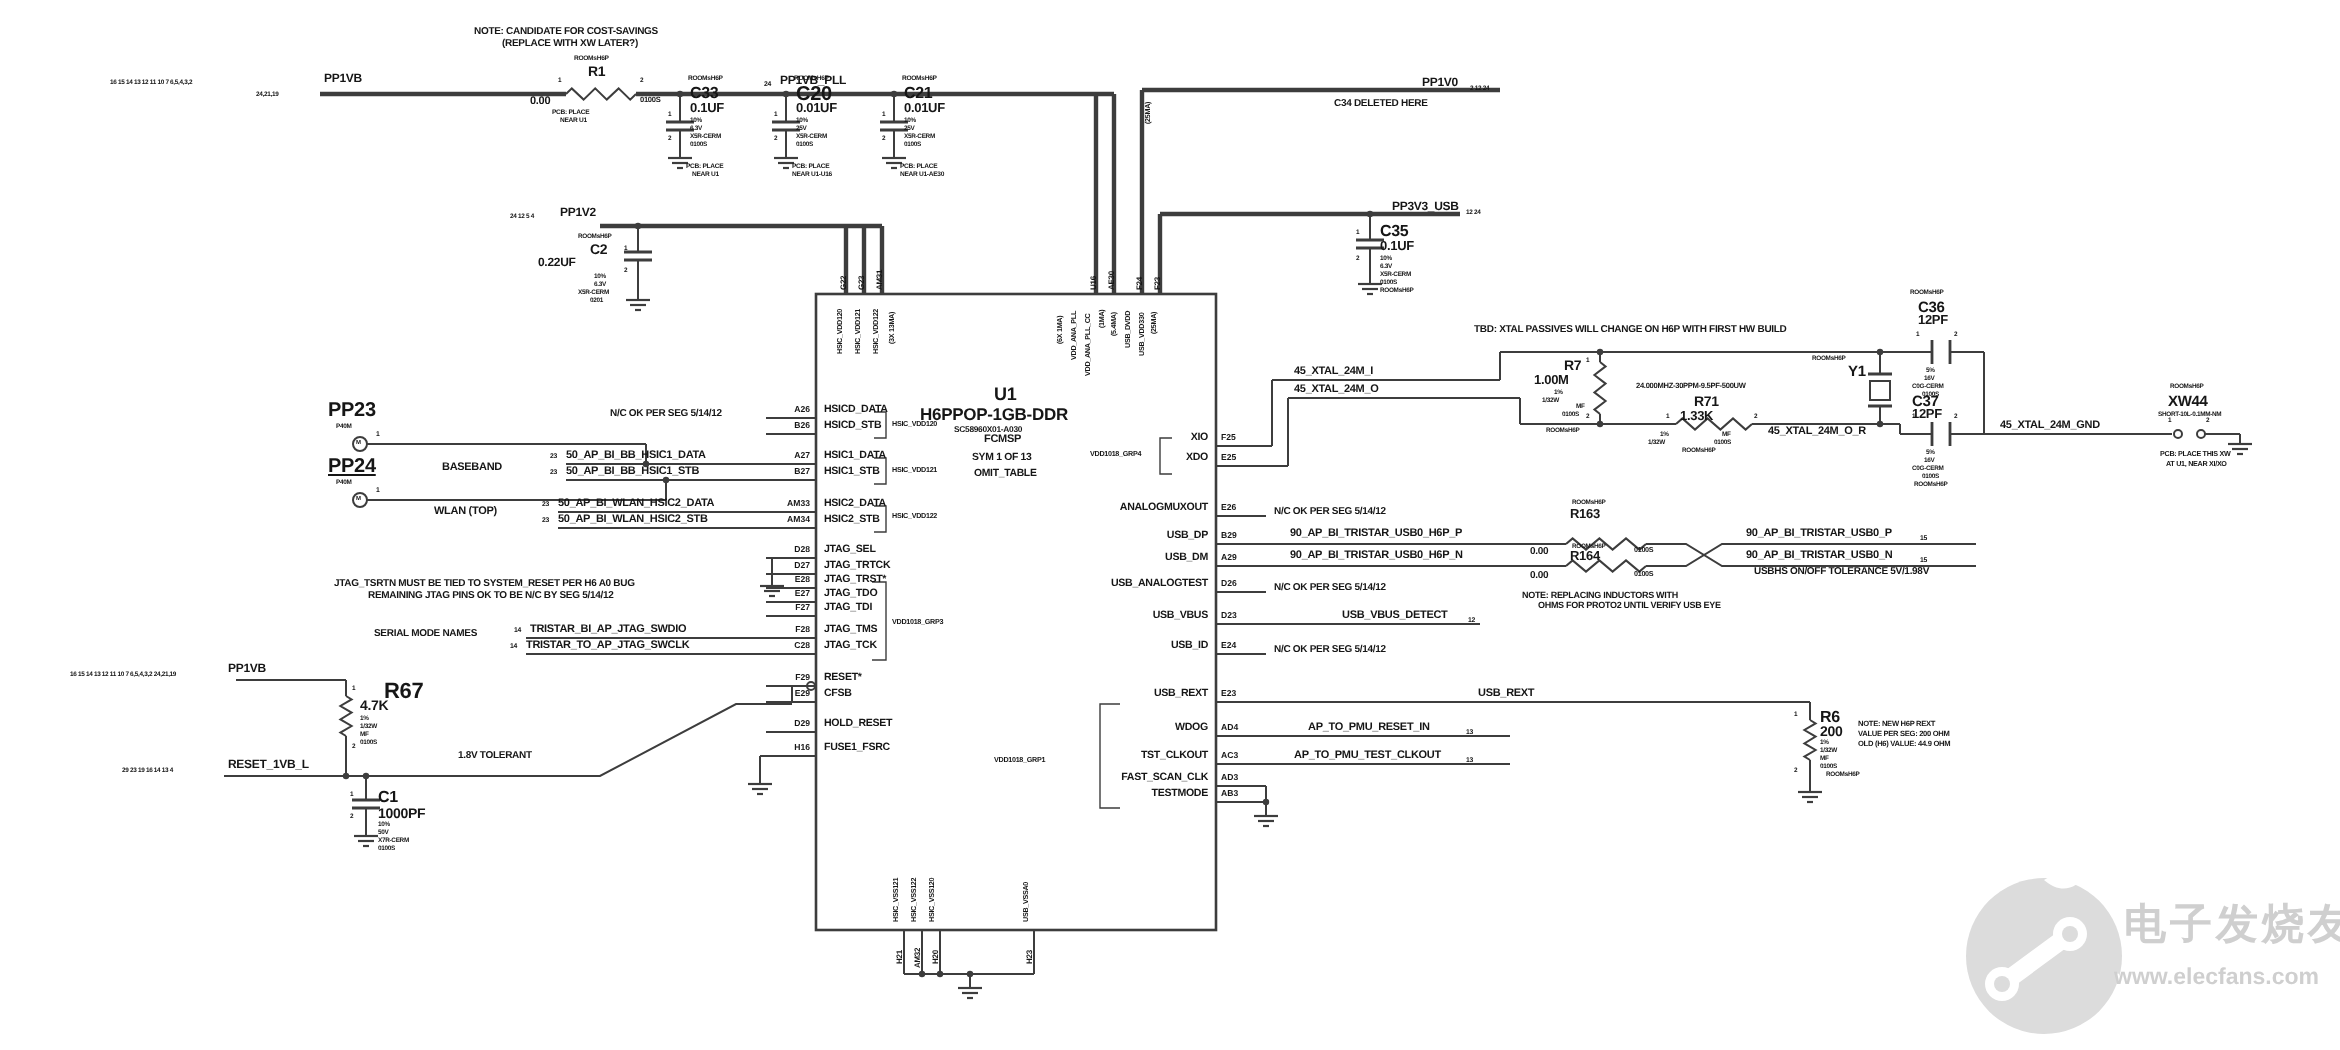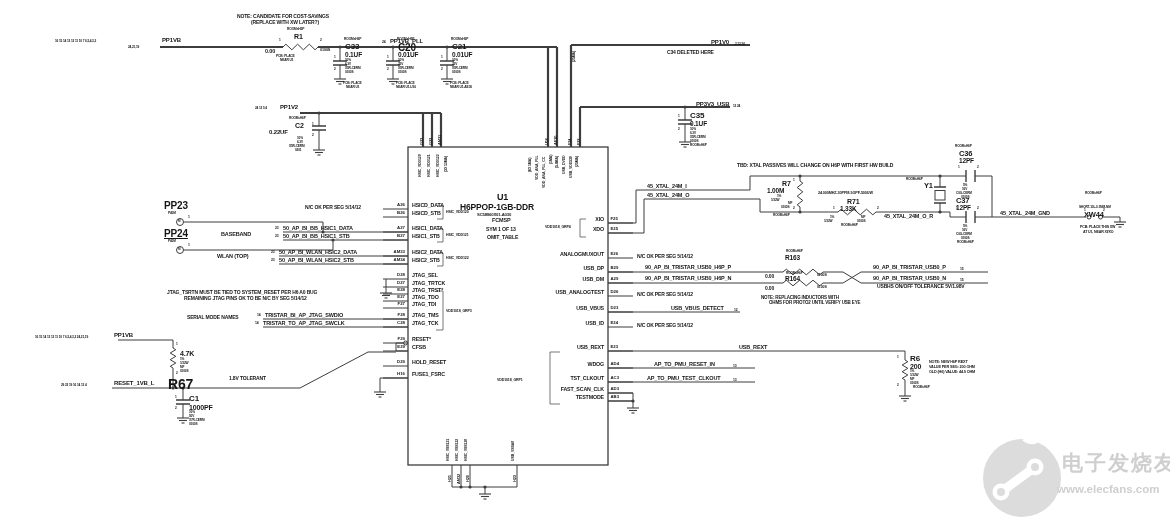--- a/index.html
+++ b/index.html
@@ -267,21 +267,21 @@
       <div class="lb" style="left: 167px; top: 290px; font-size: 5px;">JTAG_TSRTN MUST BE TIED TO SYSTEM_RESET PER H6 A0 BUG</div>
       <div class="lb" style="left: 184px; top: 296px; font-size: 5px;">REMAINING JTAG PINS OK TO BE N/C BY SEG 5/14/12</div>
       <div class="lb" style="left: 187px; top: 315px; font-size: 5px;">SERIAL MODE NAMES</div>
       <div class="lb" style="left: 257px; top: 314px; font-size: 3.4px;">14</div>
       <div class="lb" style="left: 265px; top: 313px; font-size: 5.5px;">TRISTAR_BI_AP_JTAG_SWDIO</div>
       <div class="lb" style="left: 255px; top: 322px; font-size: 3.4px;">14</div>
       <div class="lb" style="left: 263px; top: 321px; font-size: 5.5px;">TRISTAR_TO_AP_JTAG_SWCLK</div>
       <div class="lb" style="left: 35px; top: 336px; font-size: 3.2px;">16 15 14 13 12 11 10 7 6,5,4,3,2  24,21,19</div>
       <div class="lb" style="left: 114px; top: 332px; font-size: 6px;">PP1VB</div>
       <div class="lb" style="left: 176px; top: 343px; font-size: 3.2px;">1</div>
-      <div class="lb" style="left: 168px; top: 341px; font-size: 14px; margin-top: 36px;">R67</div>
+      <div class="lb" style="left: 192px; top: 341px; font-size: 11px;">R67</div>
       <div class="lb" style="left: 180px; top: 350px; font-size: 7px;">4.7K</div>
       <div class="lb" style="left: 180px; top: 358px; font-size: 3.2px;">1%</div>
       <div class="lb" style="left: 180px; top: 362px; font-size: 3.2px;">1/32W</div>
       <div class="lb" style="left: 180px; top: 366px; font-size: 3.2px;">MF</div>
       <div class="lb" style="left: 180px; top: 370px; font-size: 3.2px;">0100S</div>
       <div class="lb" style="left: 176px; top: 372px; font-size: 3.2px;">2</div>
       <div class="lb" style="left: 229px; top: 376px; font-size: 5px;">1.8V TOLERANT</div>
       <div class="lb" style="left: 61px; top: 384px; font-size: 3.2px;">29 23 19 16 14 13 4</div>
       <div class="lb" style="left: 114px; top: 380px; font-size: 6px;">RESET_1VB_L</div>
       <div class="lb" style="left: 175px; top: 396px; font-size: 3.2px;">1</div>
@@ -381,21 +381,21 @@
       <div class="lb" style="left: 956px; top: 205px; font-size: 6.5px;">12PF</div>
       <div class="lb" style="left: 956px; top: 207px; font-size: 3.2px;">1</div>
       <div class="lb" style="left: 977px; top: 207px; font-size: 3.2px;">2</div>
       <div class="lb" style="left: 963px; top: 225px; font-size: 3.2px;">5%</div>
       <div class="lb" style="left: 962px; top: 229px; font-size: 3.2px;">16V</div>
       <div class="lb" style="left: 956px; top: 233px; font-size: 3.2px;">C0G-CERM</div>
       <div class="lb" style="left: 961px; top: 237px; font-size: 3.2px;">0100S</div>
       <div class="lb" style="left: 957px; top: 241px; font-size: 3.2px;">ROOMsH6P</div>
       <div class="lb" style="left: 1000px; top: 211px; font-size: 5.5px;">45_XTAL_24M_GND</div>
       <div class="lb" style="left: 1085px; top: 192px; font-size: 3.2px;">ROOMsH6P</div>
-      <div class="lb" style="left: 1084px; top: 211px; font-size: 7.5px;">XW44</div>
+      <div class="lb" style="left: 1084px; top: 197px; font-size: 7.5px;">XW44</div>
       <div class="lb" style="left: 1079px; top: 206px; font-size: 3.2px;">SHORT-10L-0.1MM-NM</div>
       <div class="lb" style="left: 1084px; top: 209px; font-size: 3.2px;">1</div>
       <div class="lb" style="left: 1103px; top: 209px; font-size: 3.2px;">2</div>
       <div class="lb" style="left: 1080px; top: 226px; font-size: 3.6px;">PCB:  PLACE THIS XW</div>
       <div class="lb" style="left: 1083px; top: 231px; font-size: 3.6px;">AT U1, NEAR XI/XO</div>
       <div class="lb rot" style="left: 419.5px; top: 145px; font-size: 4px;">G22</div>
       <div class="lb rot" style="left: 428.5px; top: 145px; font-size: 4px;">G23</div>
       <div class="lb rot" style="left: 437.5px; top: 145px; font-size: 4px;">AM31</div>
       <div class="lb rot" style="left: 419px; top: 177px; font-size: 3.6px;">HSIC_VDD120</div>
       <div class="lb rot" style="left: 428px; top: 177px; font-size: 3.6px;">HSIC_VDD121</div>

